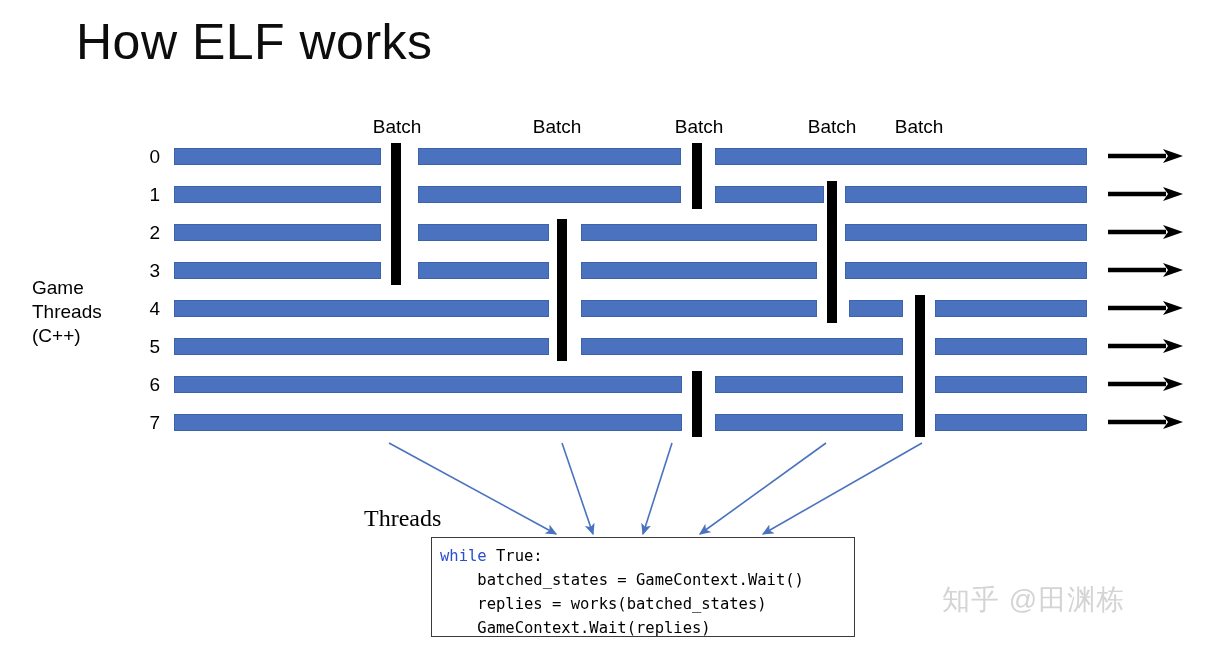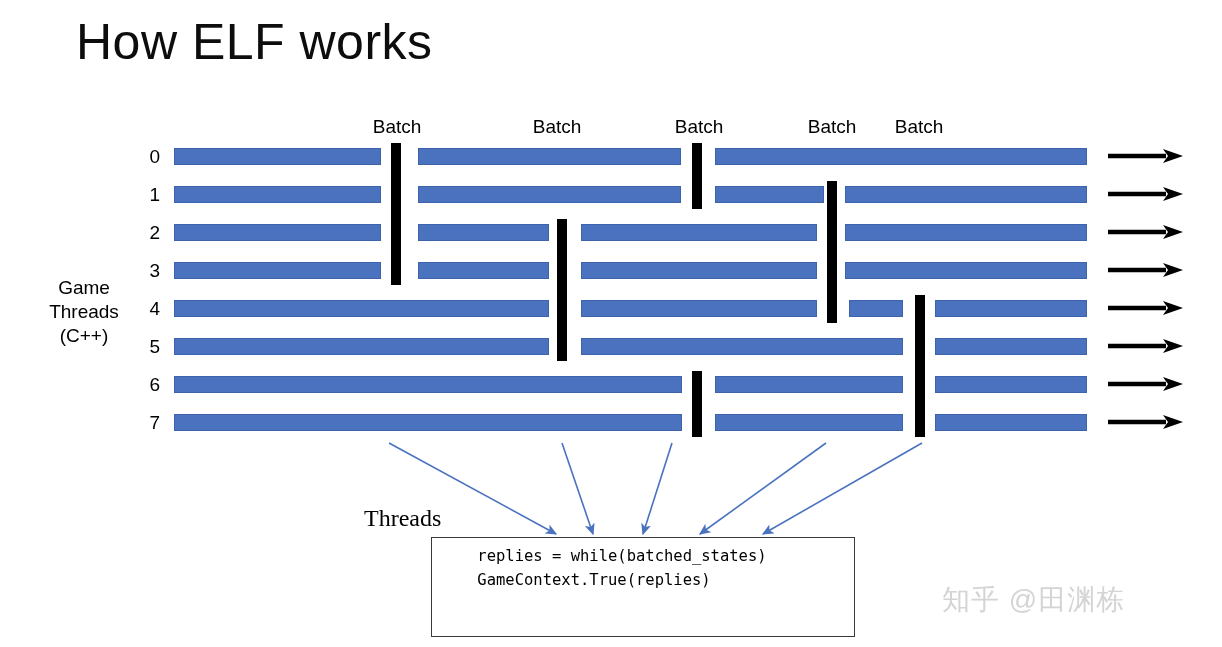--- a/index.html
+++ b/index.html
@@ -44,21 +44,20 @@
     text-align: center;
     transform: translateX(-50%);
   }
 
   
   #thread-group-label {
     position: absolute;
     left: 28px;
     top: 276px;
     width: 104px;
-    text-align: center;
     font-size: 19px;
     line-height: 24px;
     color: #000;
   }
   .row-index {
     position: absolute;
     left: 134px;
     width: 22px;
     text-align: right;
     font-size: 19px;
@@ -256,17 +255,17 @@
         <line x1="385" y1="443" x2="552" y2="534" stroke="#4a72bf" stroke-width="1.6" marker-end="url(#bluehead)"></line>
         <line x1="558" y1="443" x2="589" y2="534" stroke="#4a72bf" stroke-width="1.6" marker-end="url(#bluehead)"></line>
         <line x1="668" y1="443" x2="639" y2="534" stroke="#4a72bf" stroke-width="1.6" marker-end="url(#bluehead)"></line>
         <line x1="822" y1="443" x2="696" y2="534" stroke="#4a72bf" stroke-width="1.6" marker-end="url(#bluehead)"></line>
         <line x1="918" y1="443" x2="759" y2="534" stroke="#4a72bf" stroke-width="1.6" marker-end="url(#bluehead)"></line>
       </g>
   </svg>
 
   <div id="python-label">Threads</div>
 
-  <div id="code-box"><div><span>    replies = while(batched_states)</span></div><div><span>    GameContext.True(replies)</span></div></div>
+  <div id="code-box"><div><span class="kw" style="color: rgb(42, 79, 206);">while</span><span> True:</span></div><div><span>    batched_states = GameContext.Wait()</span></div><div><span>    replies = works(batched_states)</span></div><div><span>    GameContext.Wait(replies)</span></div></div>
 
   <div id="watermark" style="color: rgb(212, 212, 212);">知乎 @田渊栋</div>
 
 </div>
 
 </body></html>

